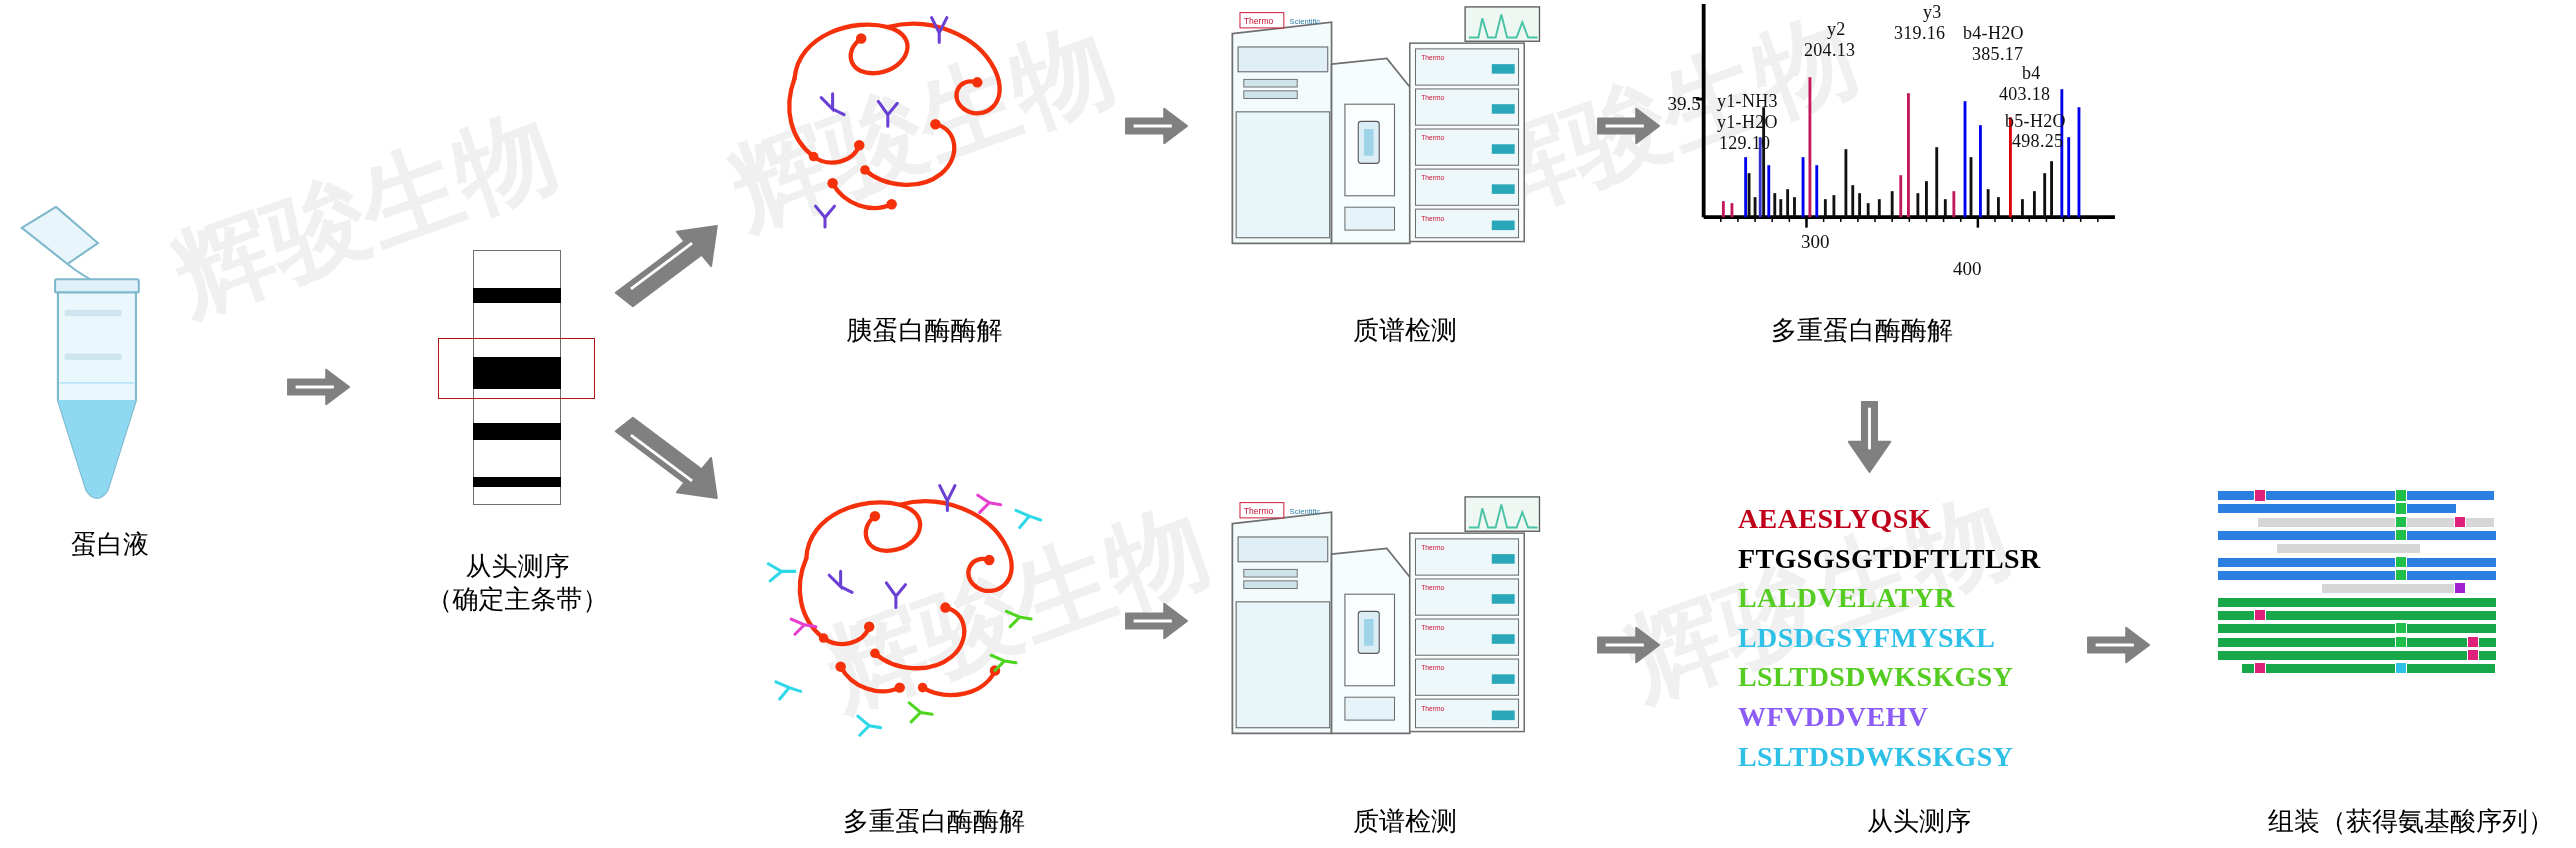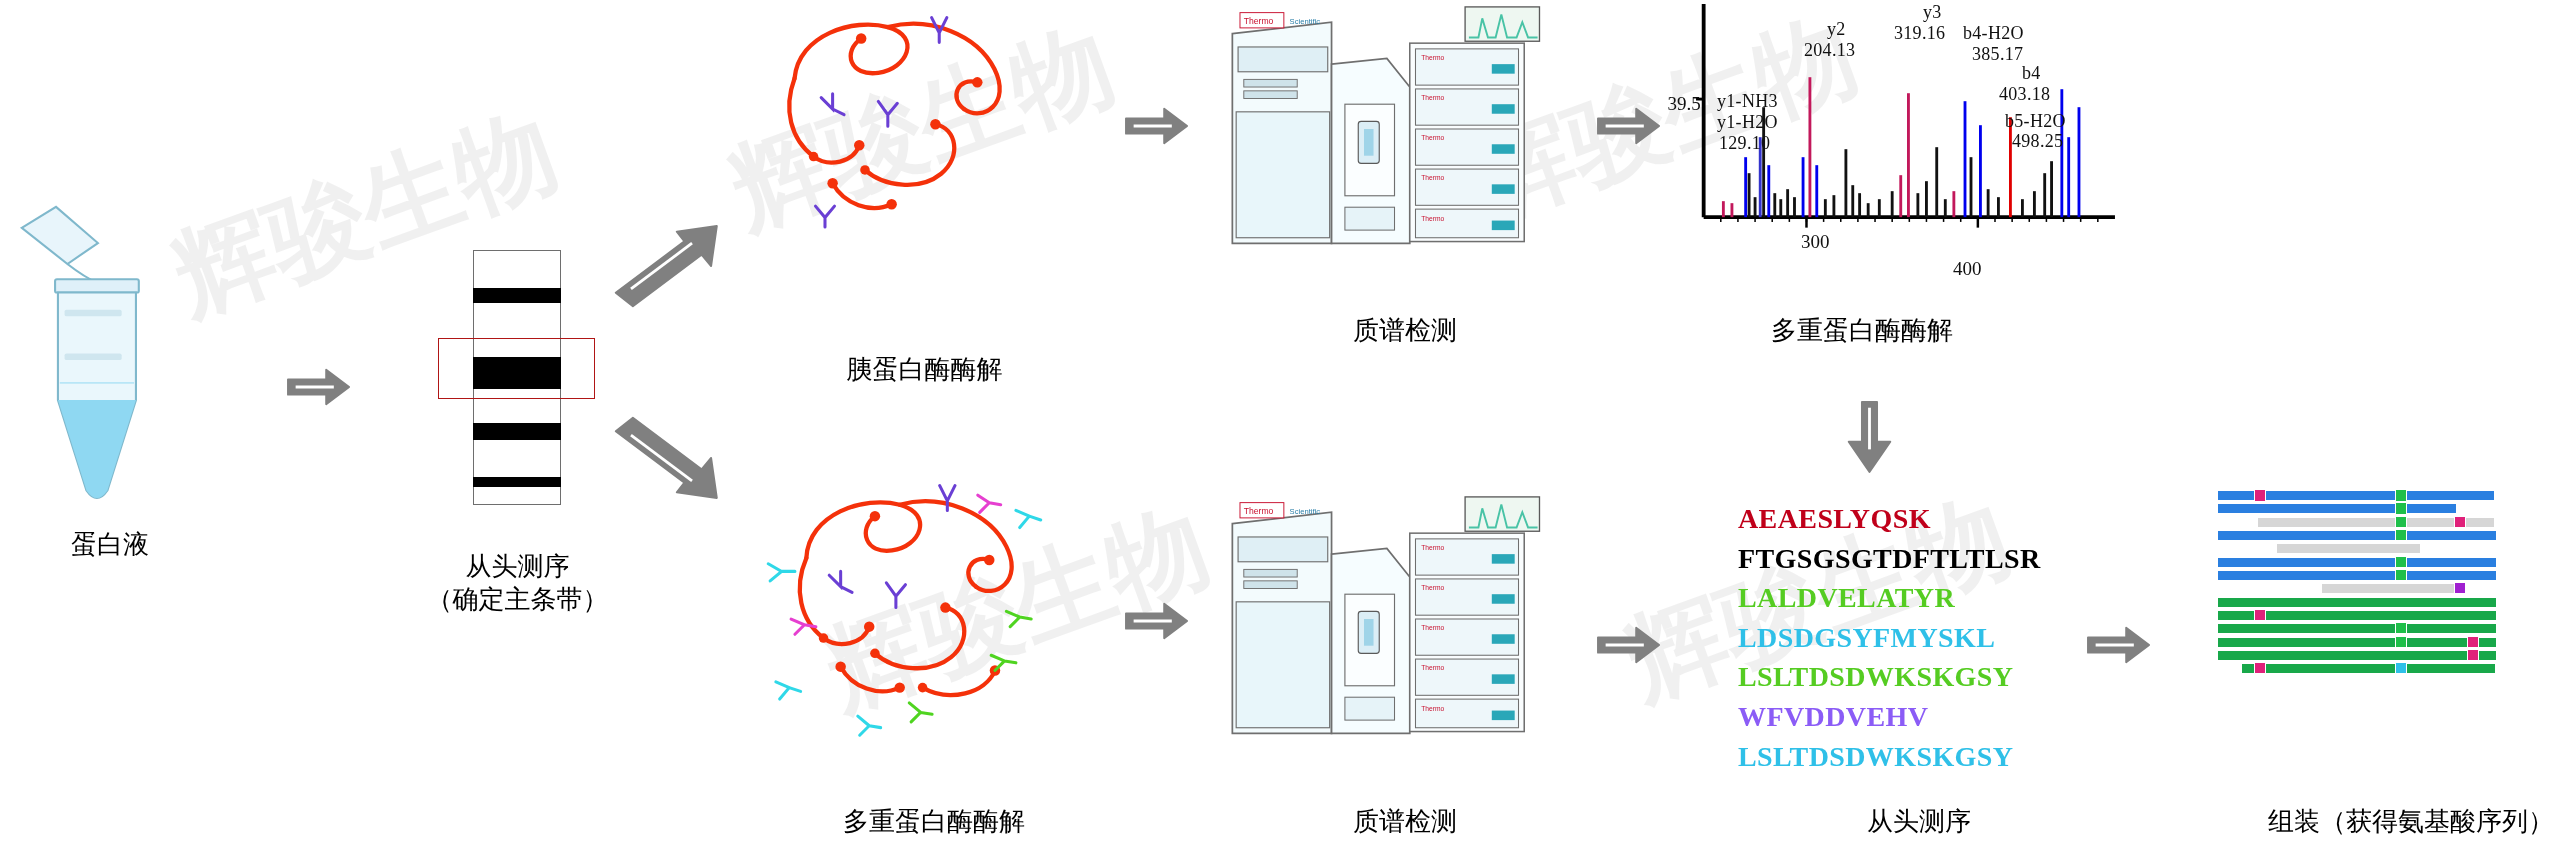--- a/index.html
+++ b/index.html
@@ -93,21 +93,21 @@
         <circle cx="108" cy="168" r="5"></circle>
     </g>
     <g stroke="#6a3fd4" stroke-width="3.2" fill="none" stroke-linecap="round">
       <path d="M178 8 L186 24 L194 8 M186 24 L186 34"></path>
       <path d="M62 92 L74 104 L74 88 M74 104 L86 110"></path>
       <path d="M122 96 L132 110 L142 98 M132 110 L132 122"></path>
       <path d="M56 206 L66 218 L76 206 M66 218 L66 228"></path>
     </g>
   </svg>
 </div>
-<div class="cap abs" style="left:753px;top:314px;width:343px;margin-top:39px;">胰蛋白酶酶解</div>
+<div class="cap abs" style="left:753px;top:314px;width:343px;">胰蛋白酶酶解</div>
 
 <div class="abs" style="left:1124px;top:105px;">
   <svg width="67" height="42" viewBox="0 0 70 44">
       <path d="M2 14 L42 14 L42 4 L66 22 L42 40 L42 30 L2 30 Z" fill="#808080" stroke="#808080" stroke-width="2" stroke-linejoin="round"></path>
       <line x1="10" y1="22" x2="50" y2="22" stroke="#fff" stroke-width="3"></line>
     </svg>
 </div>
 
 <div class="abs" style="left:1219px;top:4.8px;width:372px;height:248px;">
   <svg width="372" height="248" viewBox="0 0 390 260">

